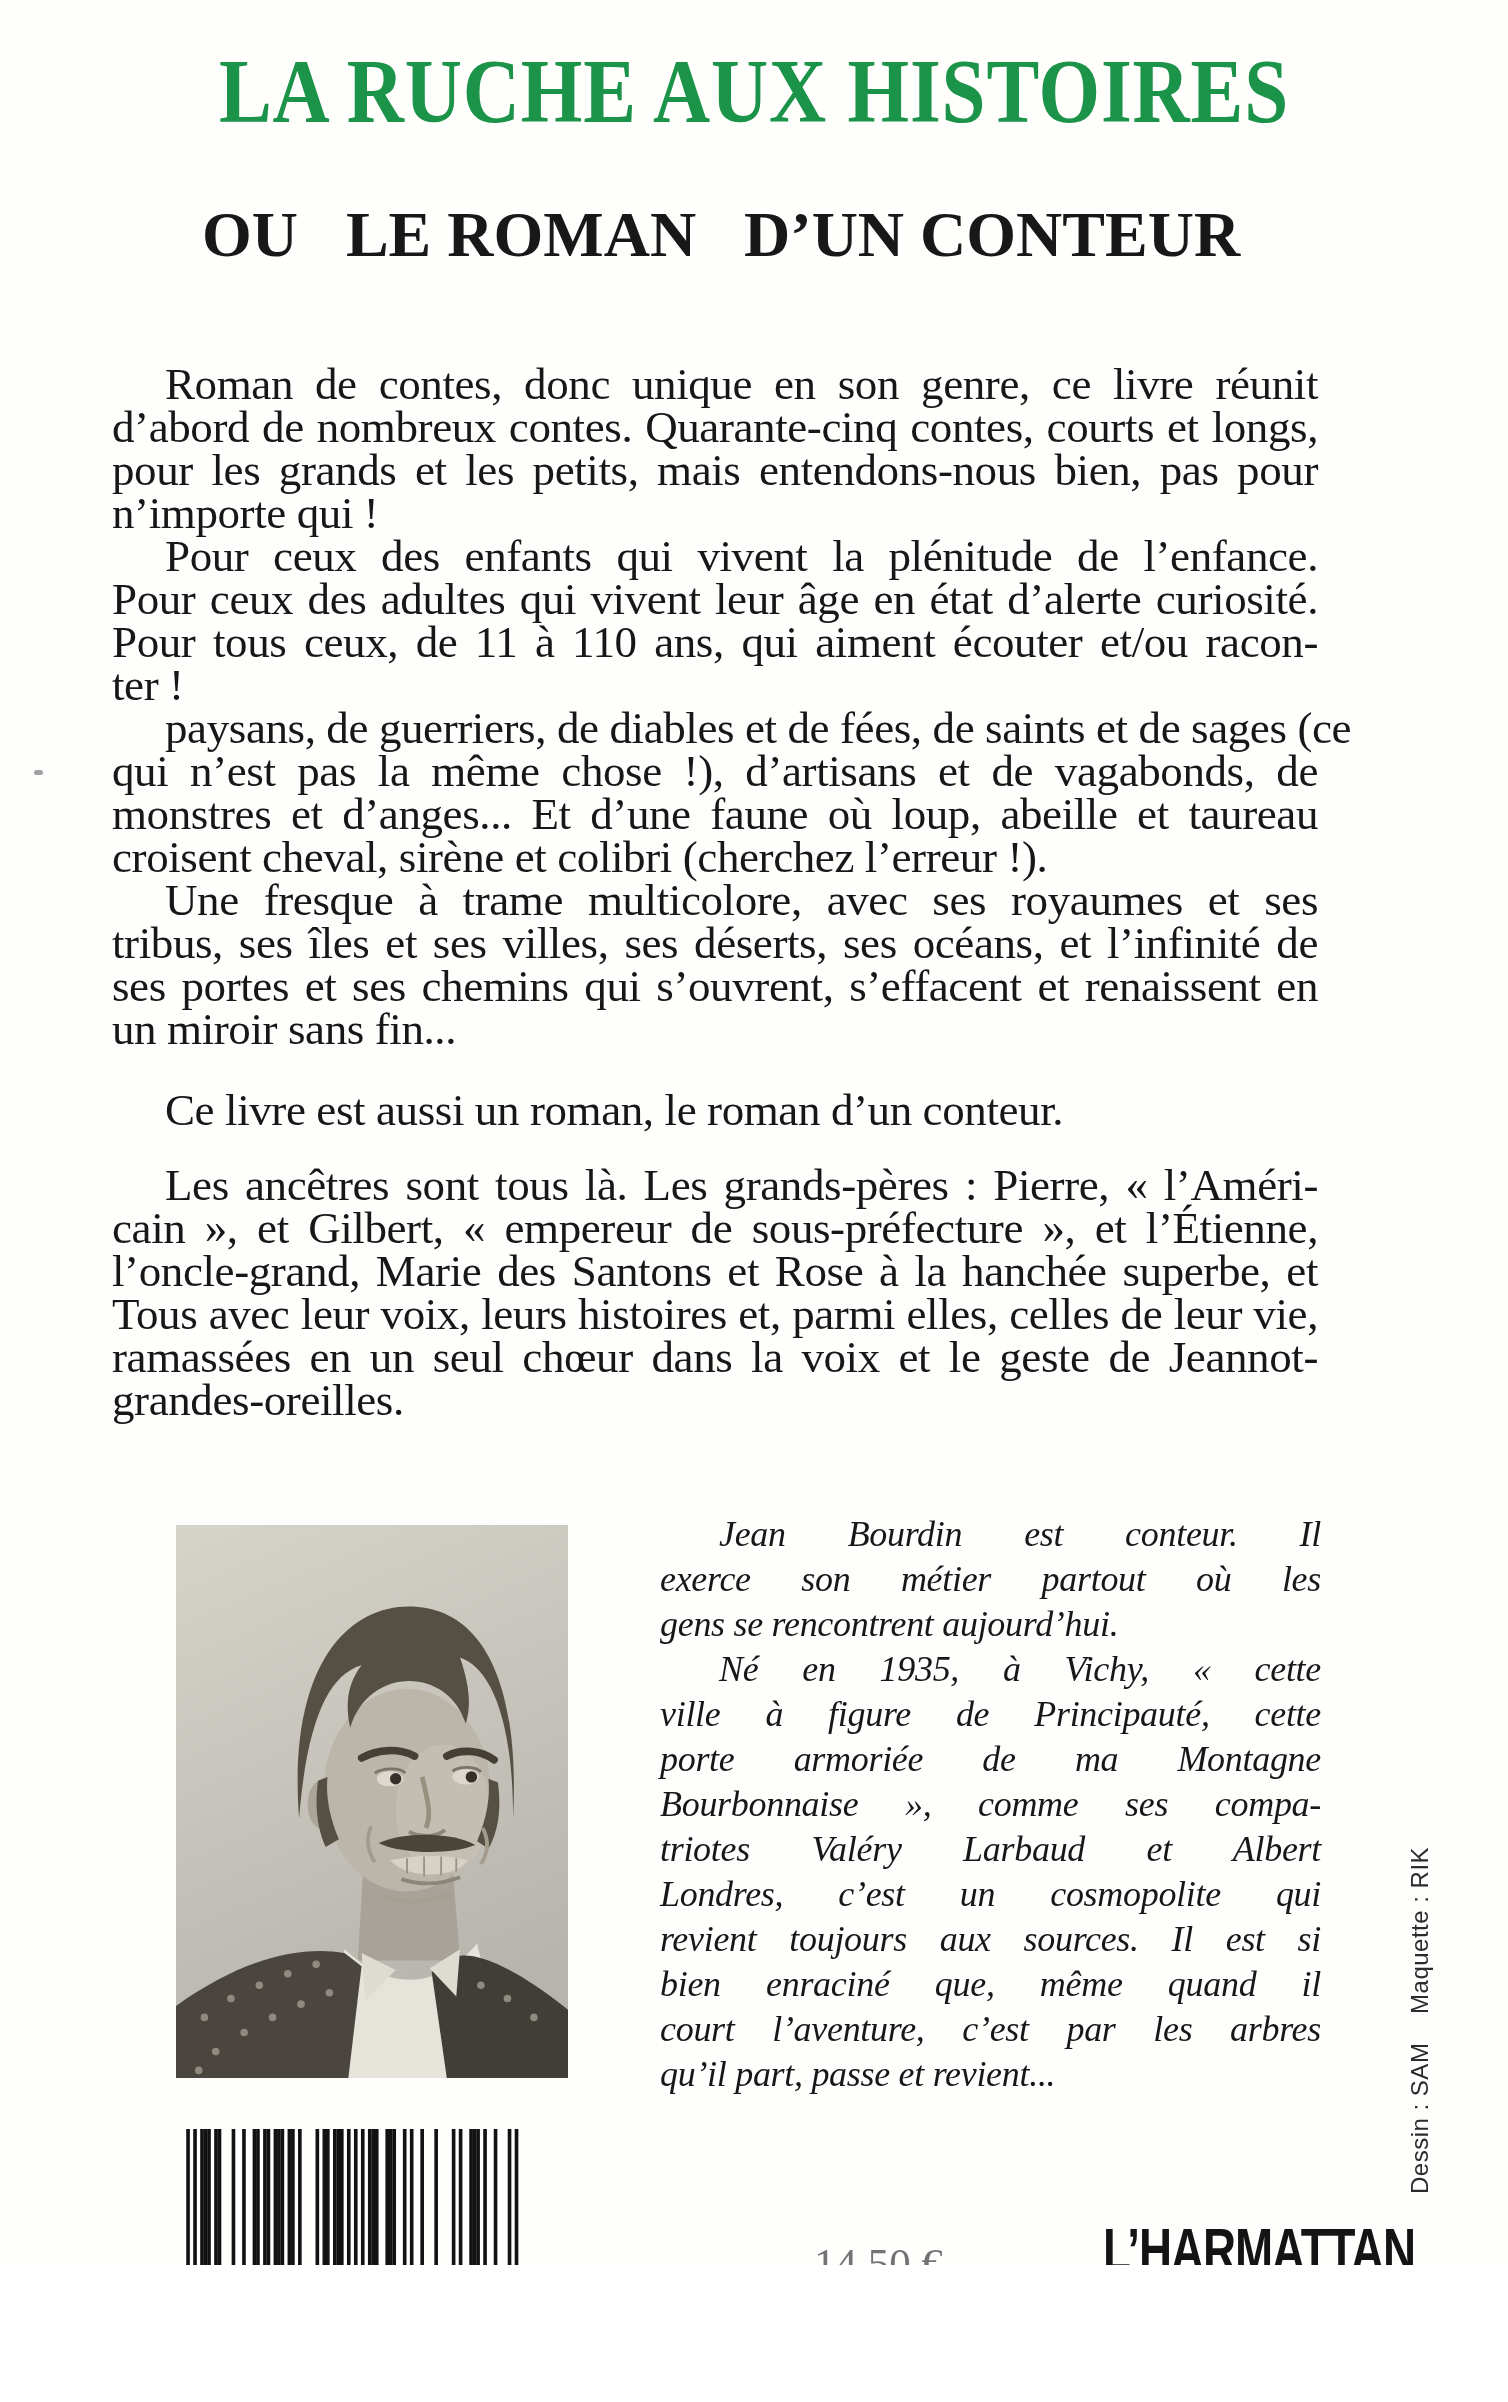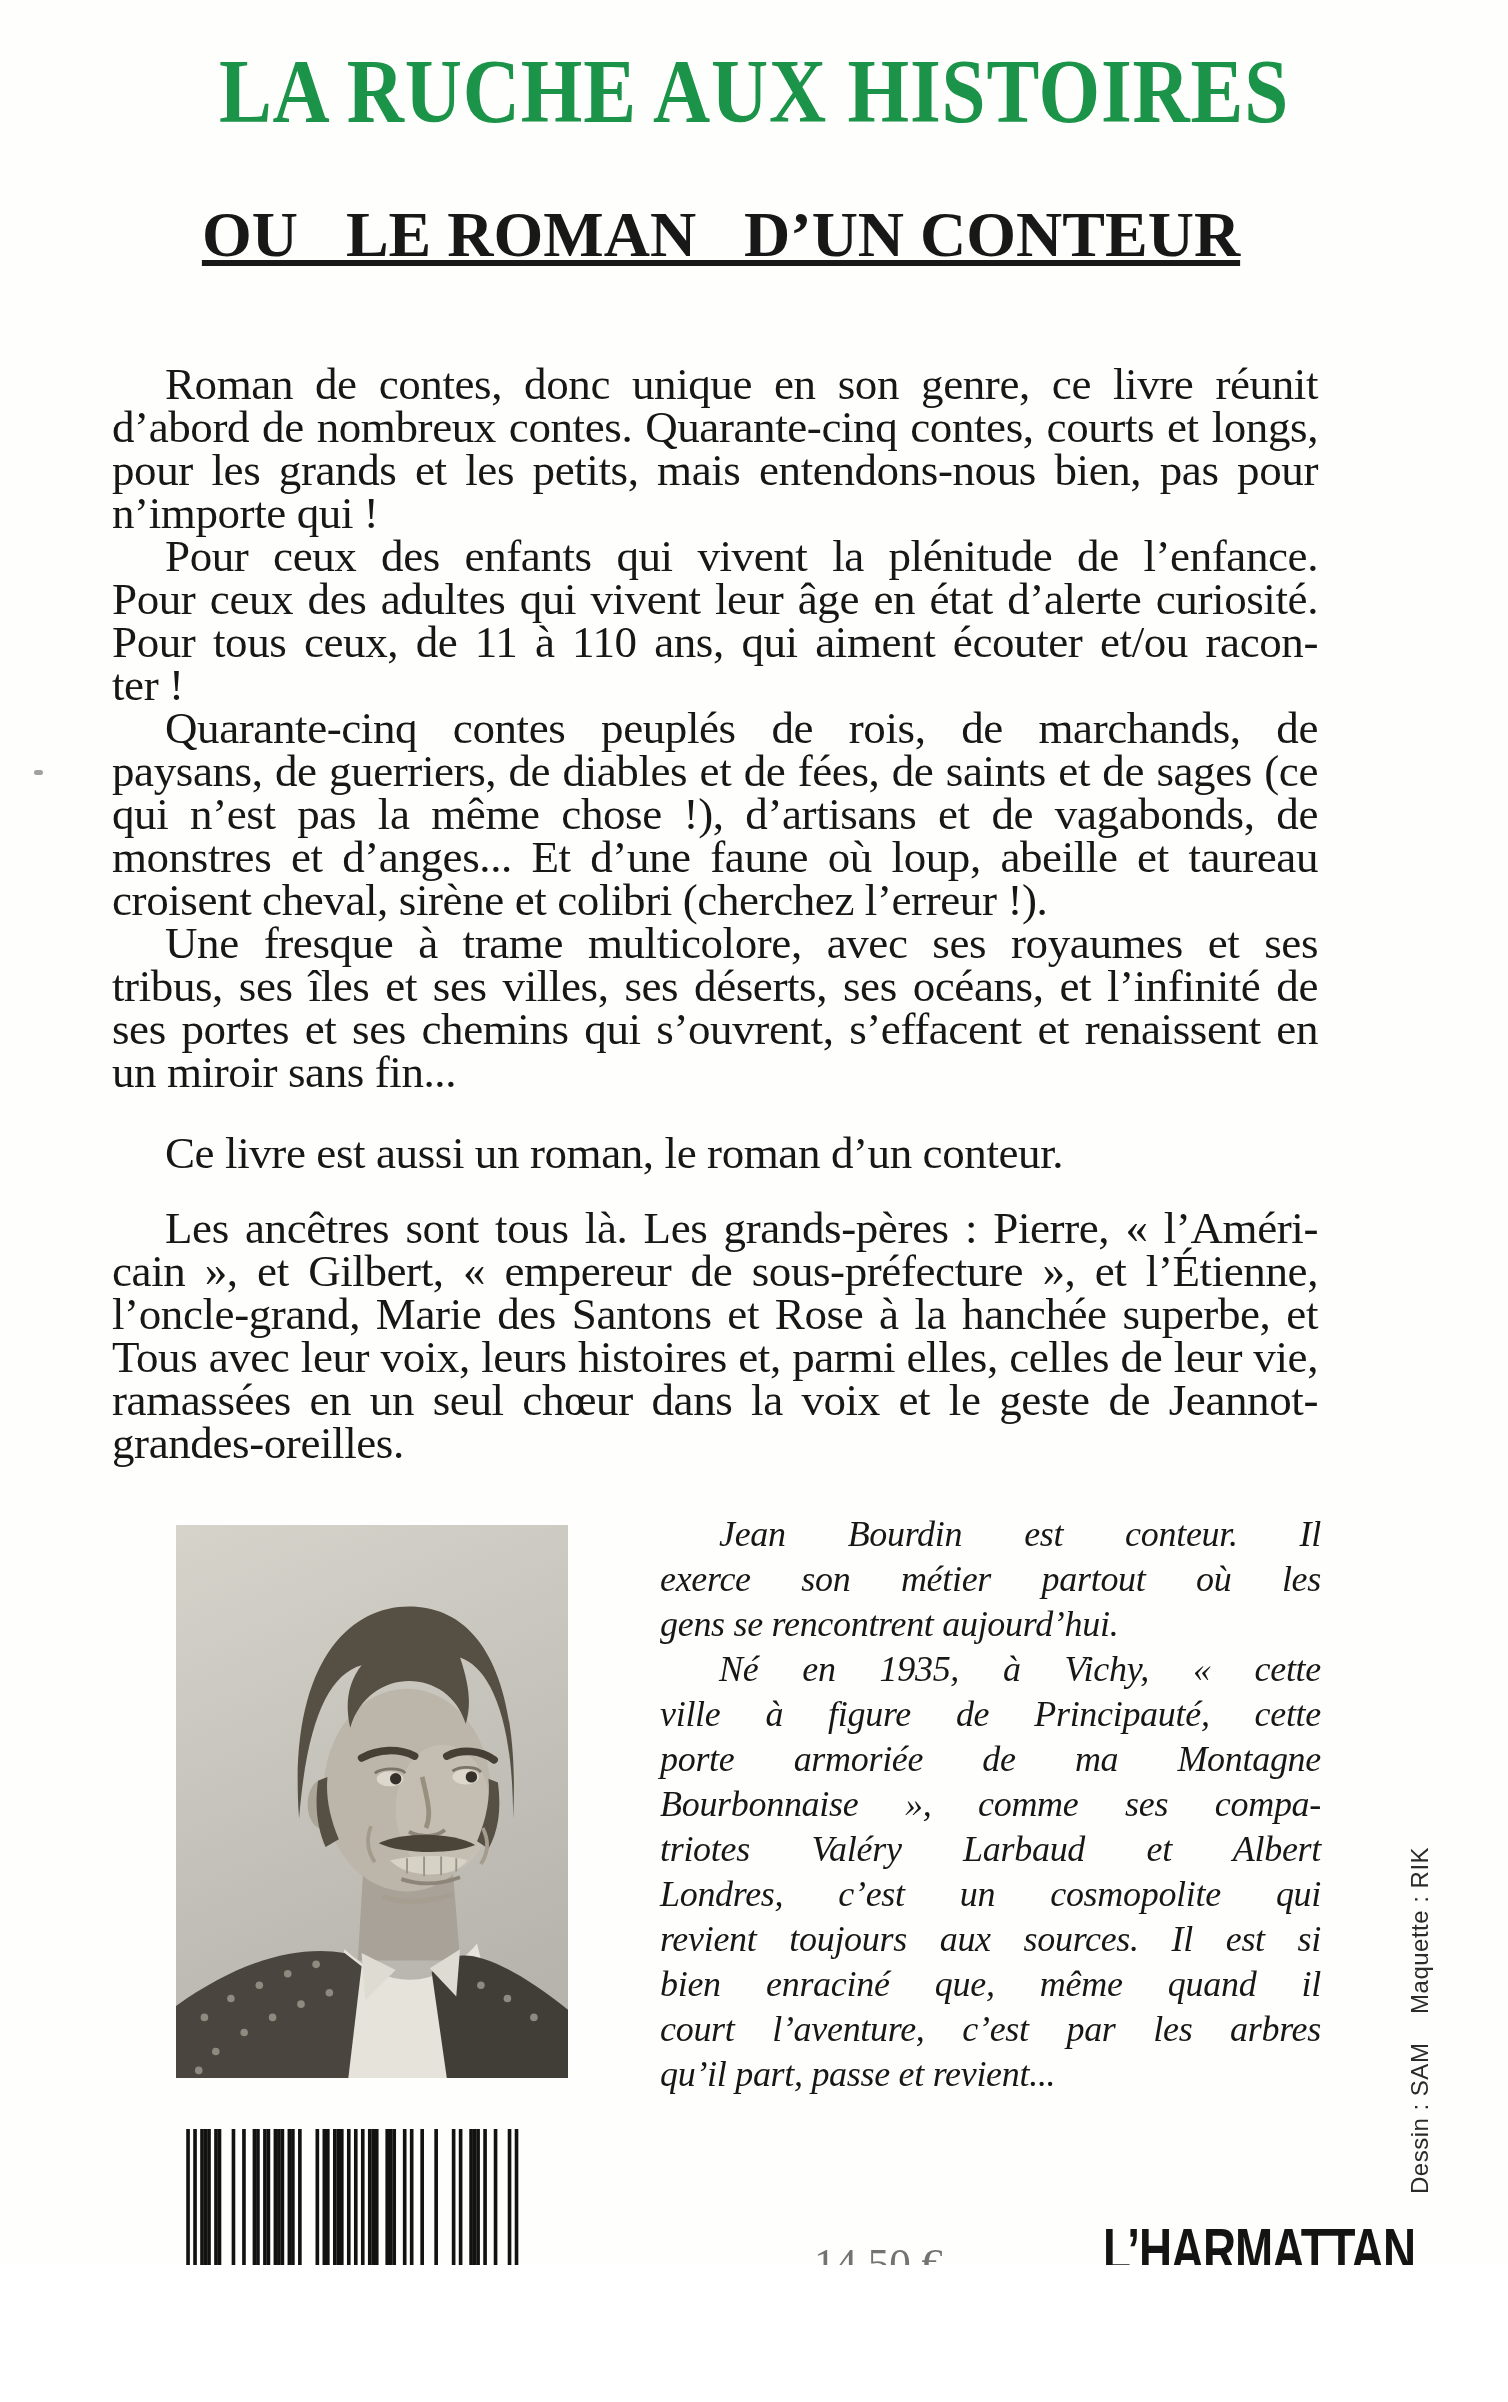--- a/index.html
+++ b/index.html
@@ -11,21 +11,21 @@
   .title {
     position:absolute; top:47px; left:0; right:0; margin:0;
     text-align:center; white-space:nowrap;
     font-size:90px; font-weight:700; letter-spacing:0.9px;
     transform:scaleX(0.88); transform-origin:center top;
     line-height:1;
   }
   .subtitle {
     position:absolute; top:203px; left:0; right:0; margin:0;
     text-align:center; white-space:pre; padding-right:66px;
-    font-size:64px; font-weight:700; color:#181818; line-height:1;text-decoration:underline;
+    font-size:64px; font-weight:700; color:#181818; line-height:1;
   }
   .body-col {
     position:absolute; left:112px; top:363px; width:1206px;
     font-size:45px; letter-spacing:-0.4px;
   }
   .body-col .para { line-height:43px; margin:0; }
   .para .jline { white-space:nowrap; text-align:justify; text-align-last:justify; }
   .para .jline.jlast { text-align-last:left; }
   .body-col .para .jline:first-child { text-indent:53px; }
   .gap1 { margin-top:38px !important; }
@@ -85,21 +85,20 @@
         <div class="jline">pour les grands et les petits, mais entendons-nous bien, pas pour</div>
         <div class="jline jlast">n’importe qui !</div>
       </div>
     <div class="para">
         <div class="jline">Pour ceux des enfants qui vivent la plénitude de l’enfance.</div>
         <div class="jline">Pour ceux des adultes qui vivent leur âge en état d’alerte curiosité.</div>
         <div class="jline">Pour tous ceux, de 11 à 110 ans, qui aiment écouter et/ou racon-</div>
         <div class="jline jlast">ter !</div>
       </div>
     <div class="para">
-        <div class="jline">Quarante-cinq contes peuplés de rois, de marchands, de</div>
         <div class="jline">paysans, de guerriers, de diables et de fées, de saints et de sages (ce</div>
         <div class="jline">qui n’est pas la même chose !), d’artisans et de vagabonds, de</div>
         <div class="jline">monstres et d’anges... Et d’une faune où loup, abeille et taureau</div>
         <div class="jline jlast">croisent cheval, sirène et colibri (cherchez l’erreur !).</div>
       </div>
     <div class="para">
         <div class="jline">Une fresque à trame multicolore, avec ses royaumes et ses</div>
         <div class="jline">tribus, ses îles et ses villes, ses déserts, ses océans, et l’infinité de</div>
         <div class="jline">ses portes et ses chemins qui s’ouvrent, s’effacent et renaissent en</div>
         <div class="jline jlast">un miroir sans fin...</div>

